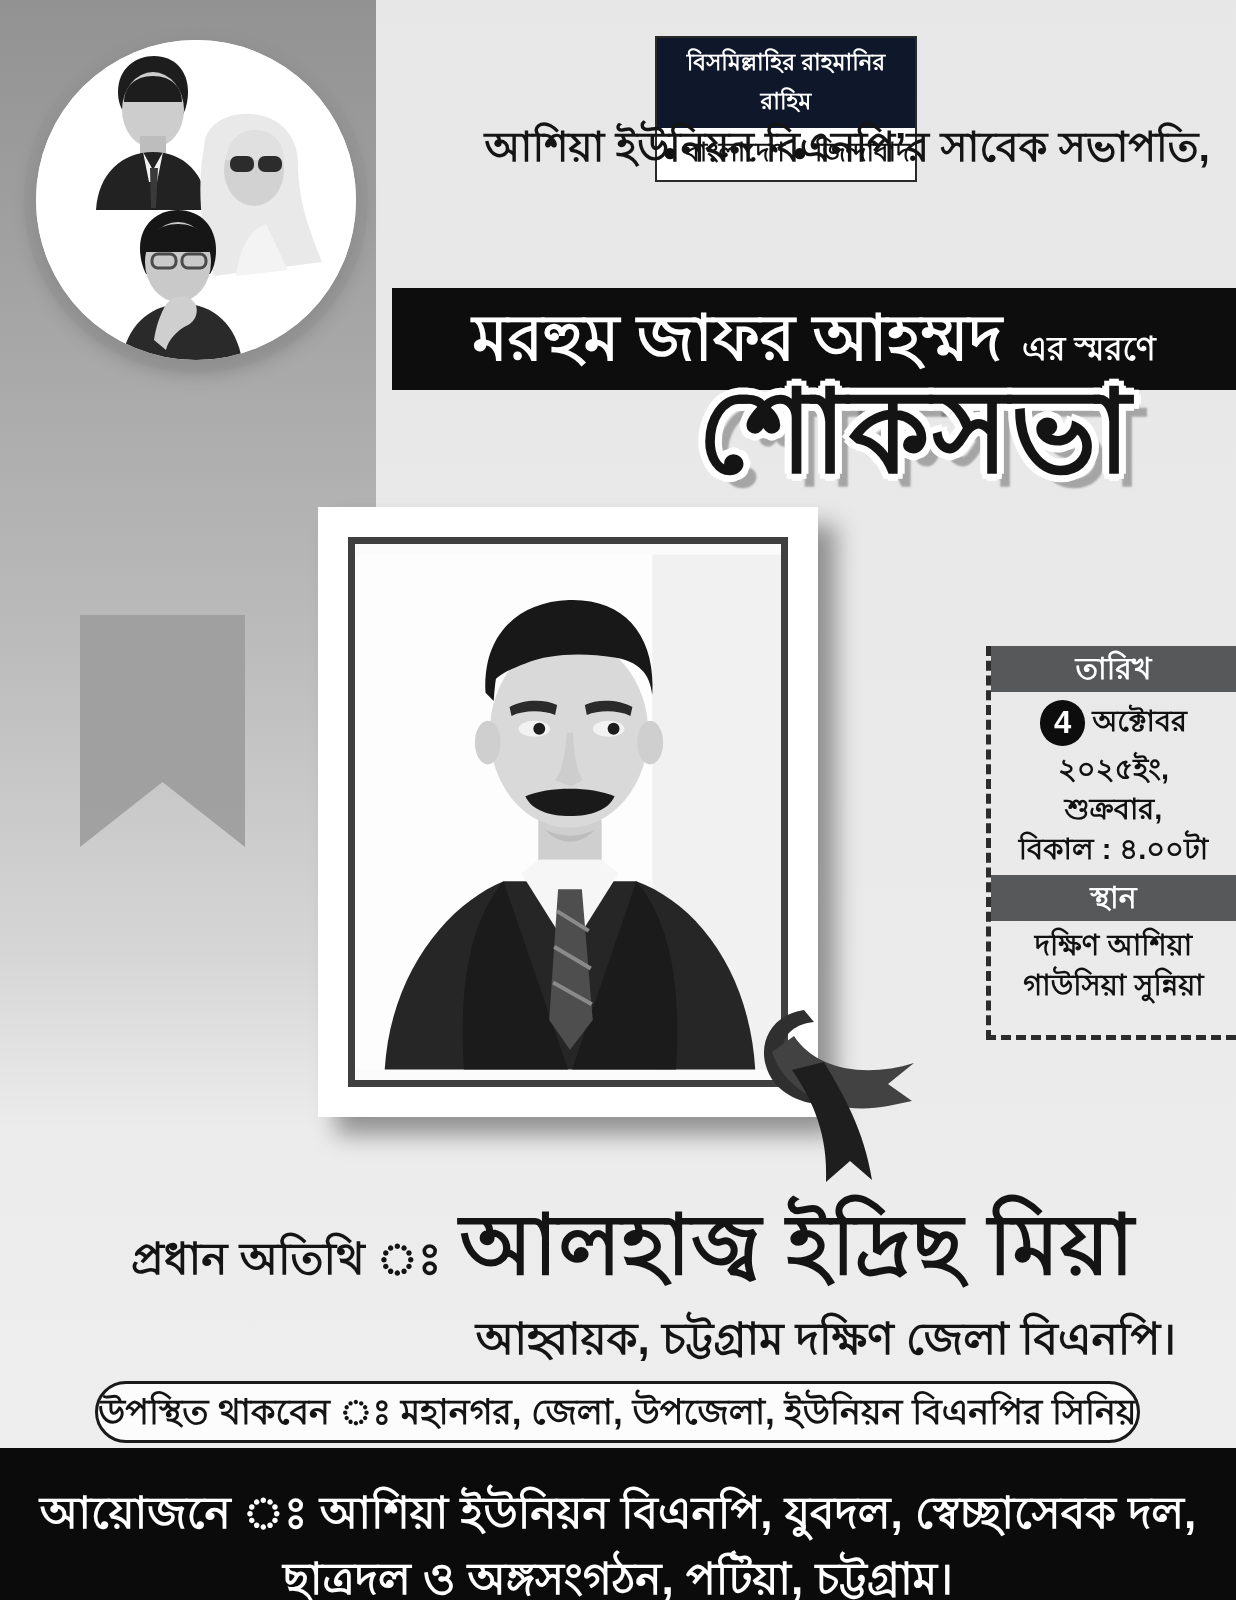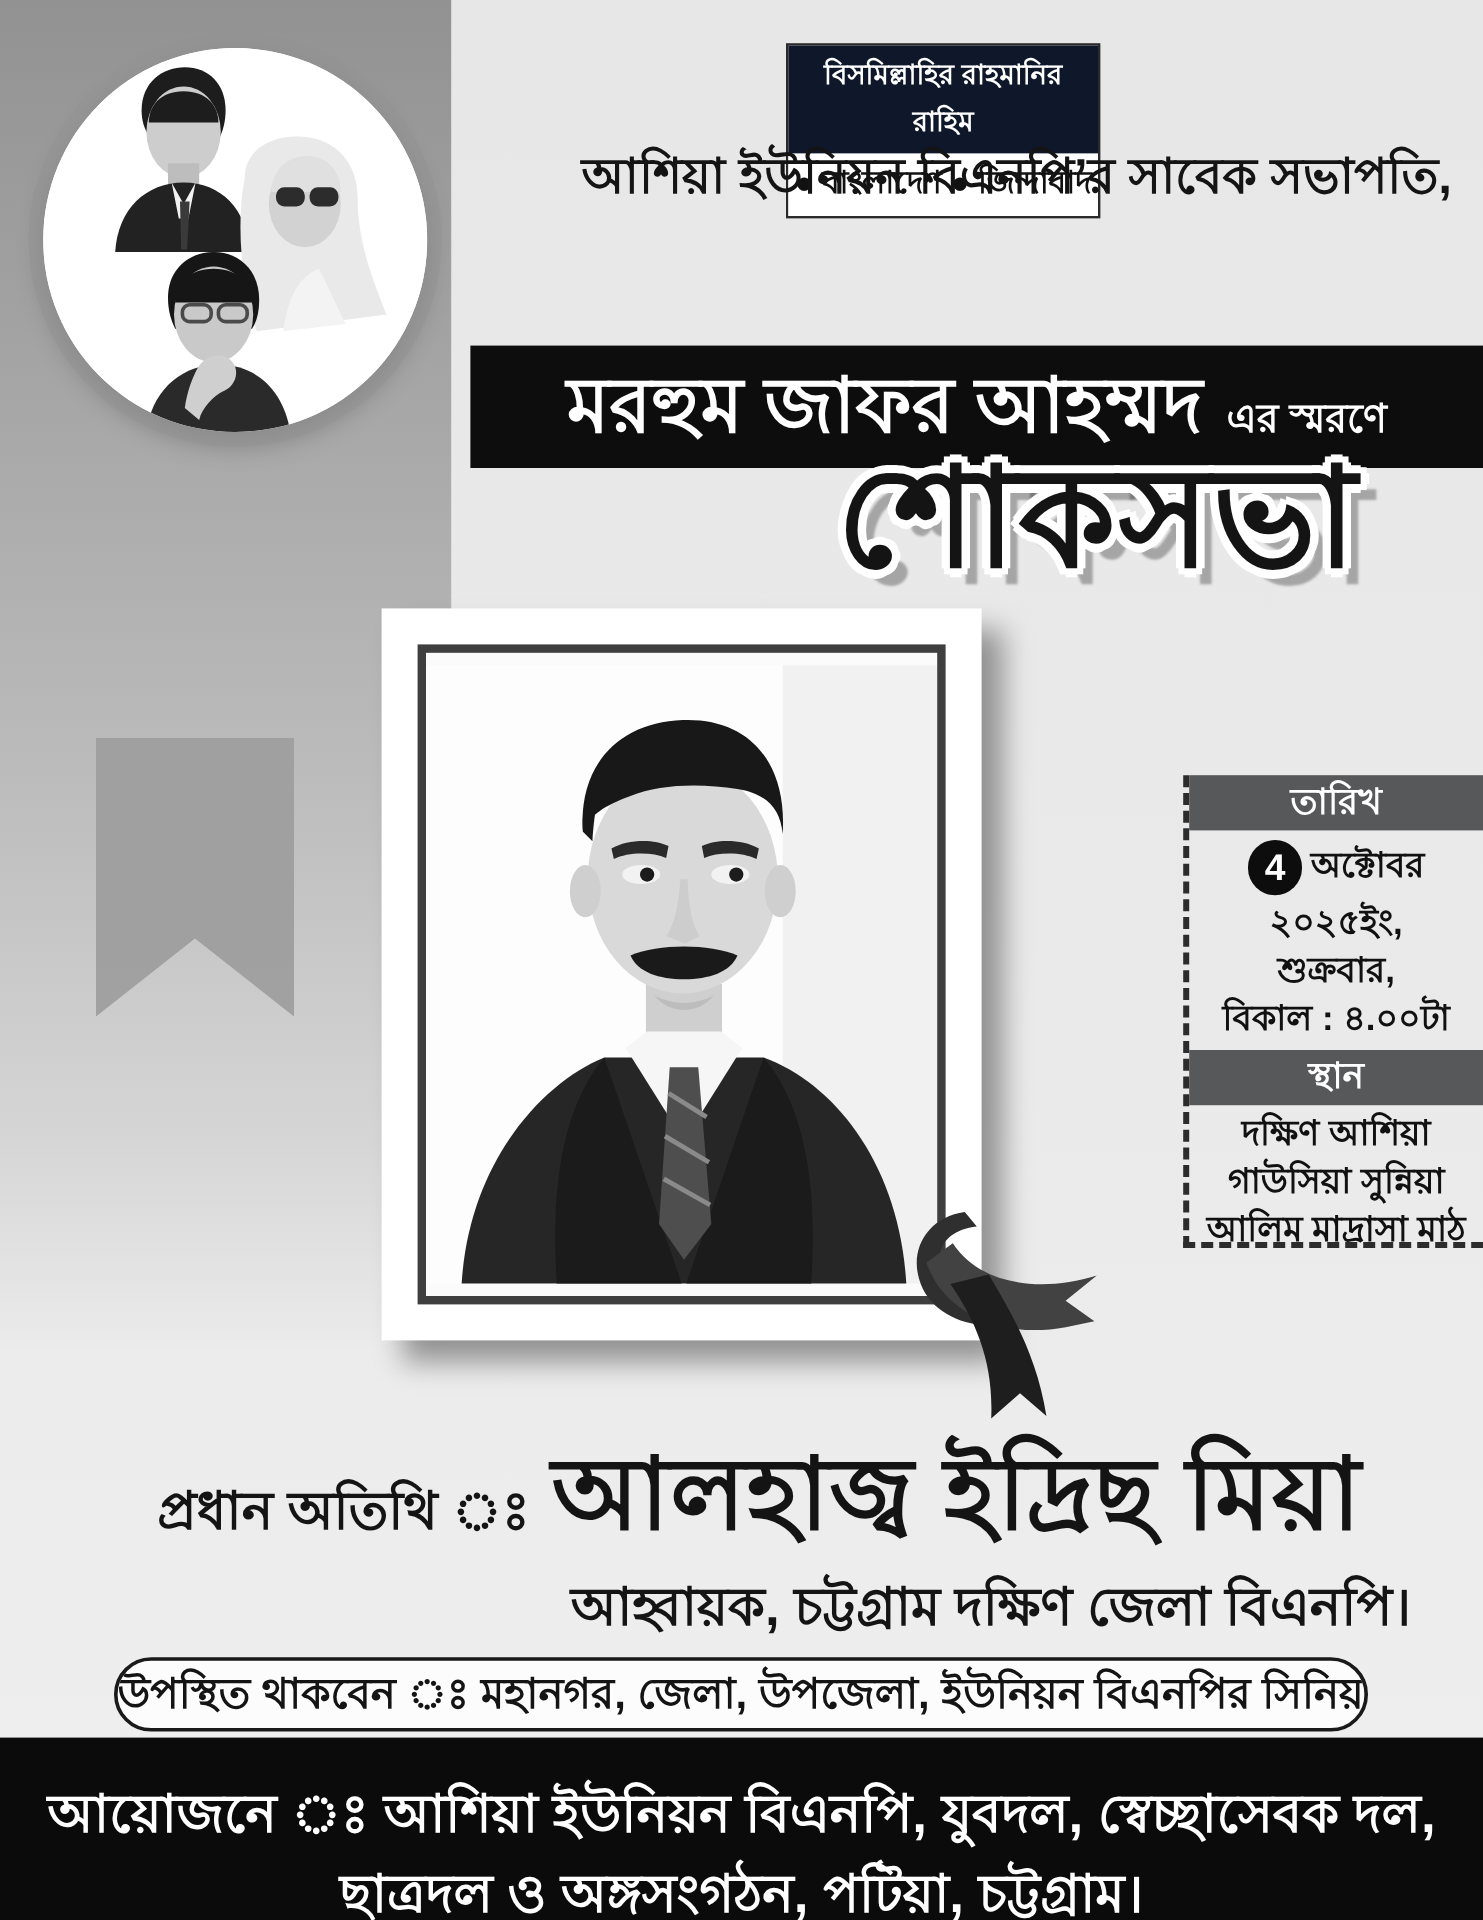--- a/index.html
+++ b/index.html
@@ -180,21 +180,20 @@
         <span>অক্টোবর</span>
       </div>
       <div class="iline">২০২৫ইং,</div>
       <div class="iline">শুক্রবার,</div>
       <div class="iline">বিকাল : ৪.০০টা</div>
     </div>
     <div class="info-bar">স্থান</div>
     <div class="info-content">
       <div class="iline">দক্ষিণ আশিয়া</div>
       <div class="iline">গাউসিয়া সুন্নিয়া</div>
-      <div class="iline">আলিম মাদ্রাসা মাঠ</div>
     </div>
   </div>
 
   <div class="chief-row">
     <span class="cg-label">প্রধান অতিথি ঃ</span>
     <span class="cg-name">আলহাজ্ব ইদ্রিছ মিয়া</span>
   </div>
   <div class="cg-desg">আহ্বায়ক, চট্টগ্রাম দক্ষিণ জেলা বিএনপি।</div>
 
   <div class="attendees">উপস্থিত থাকবেন ঃ মহানগর, জেলা, উপজেলা, ইউনিয়ন বিএনপির সিনিয়র নেতৃবৃন্দ।</div>

